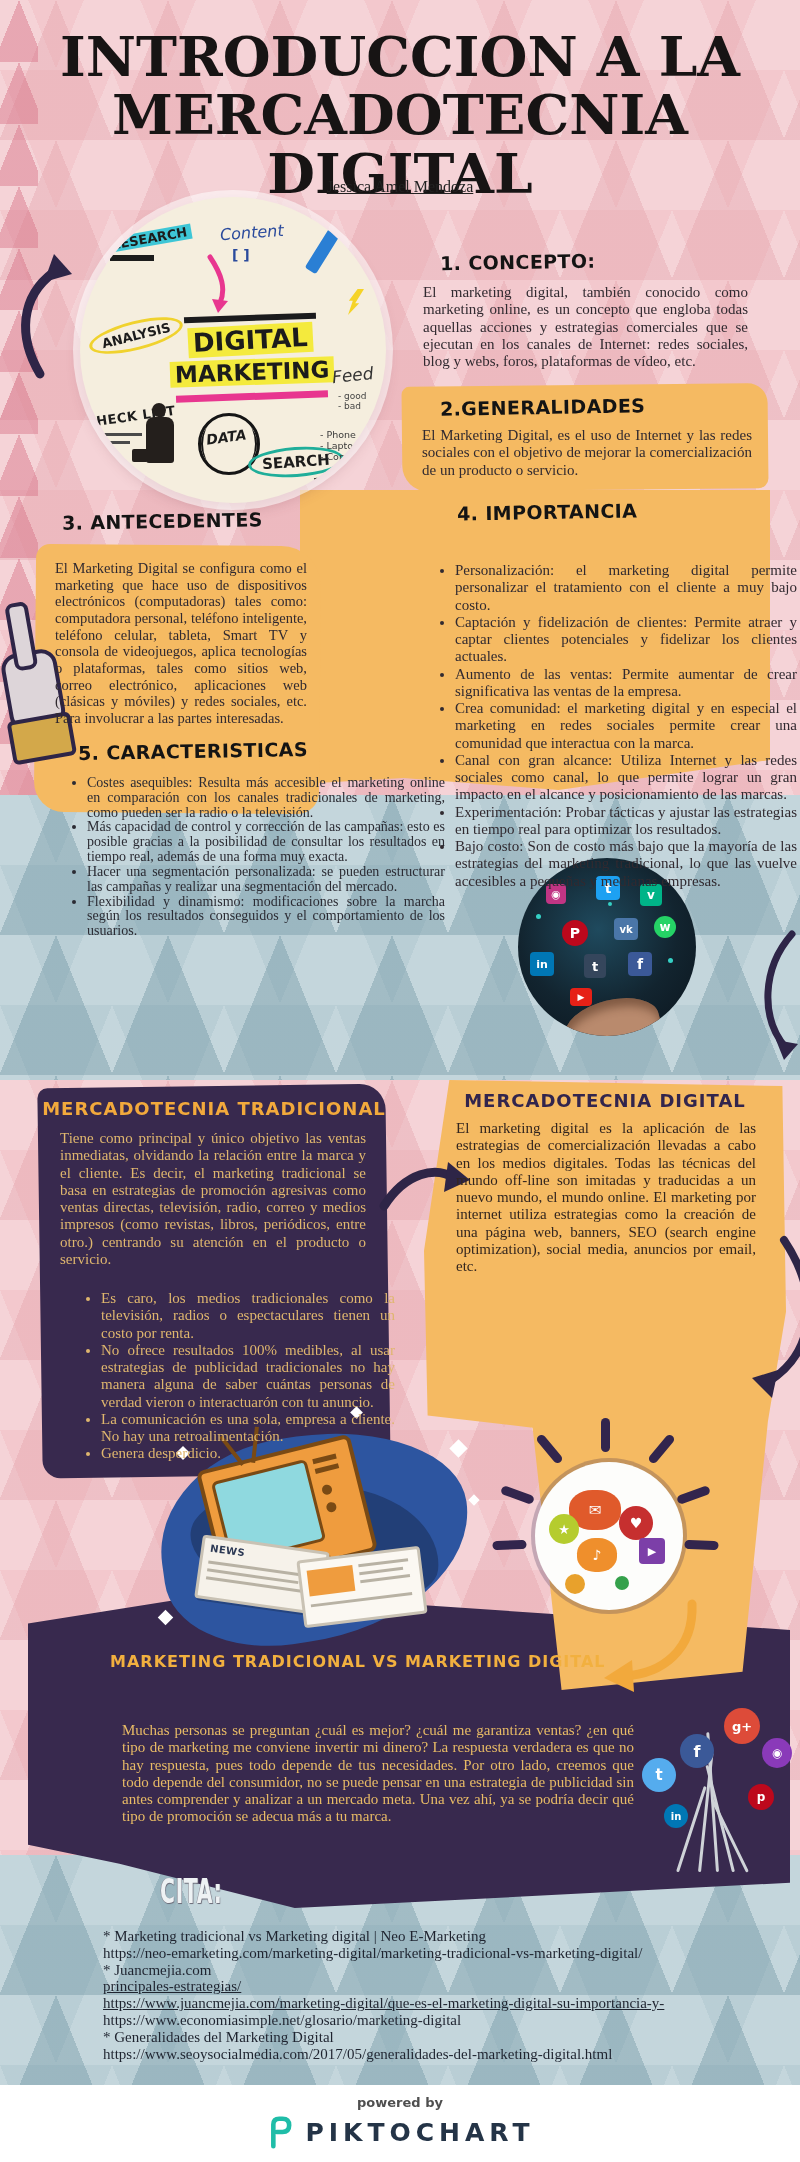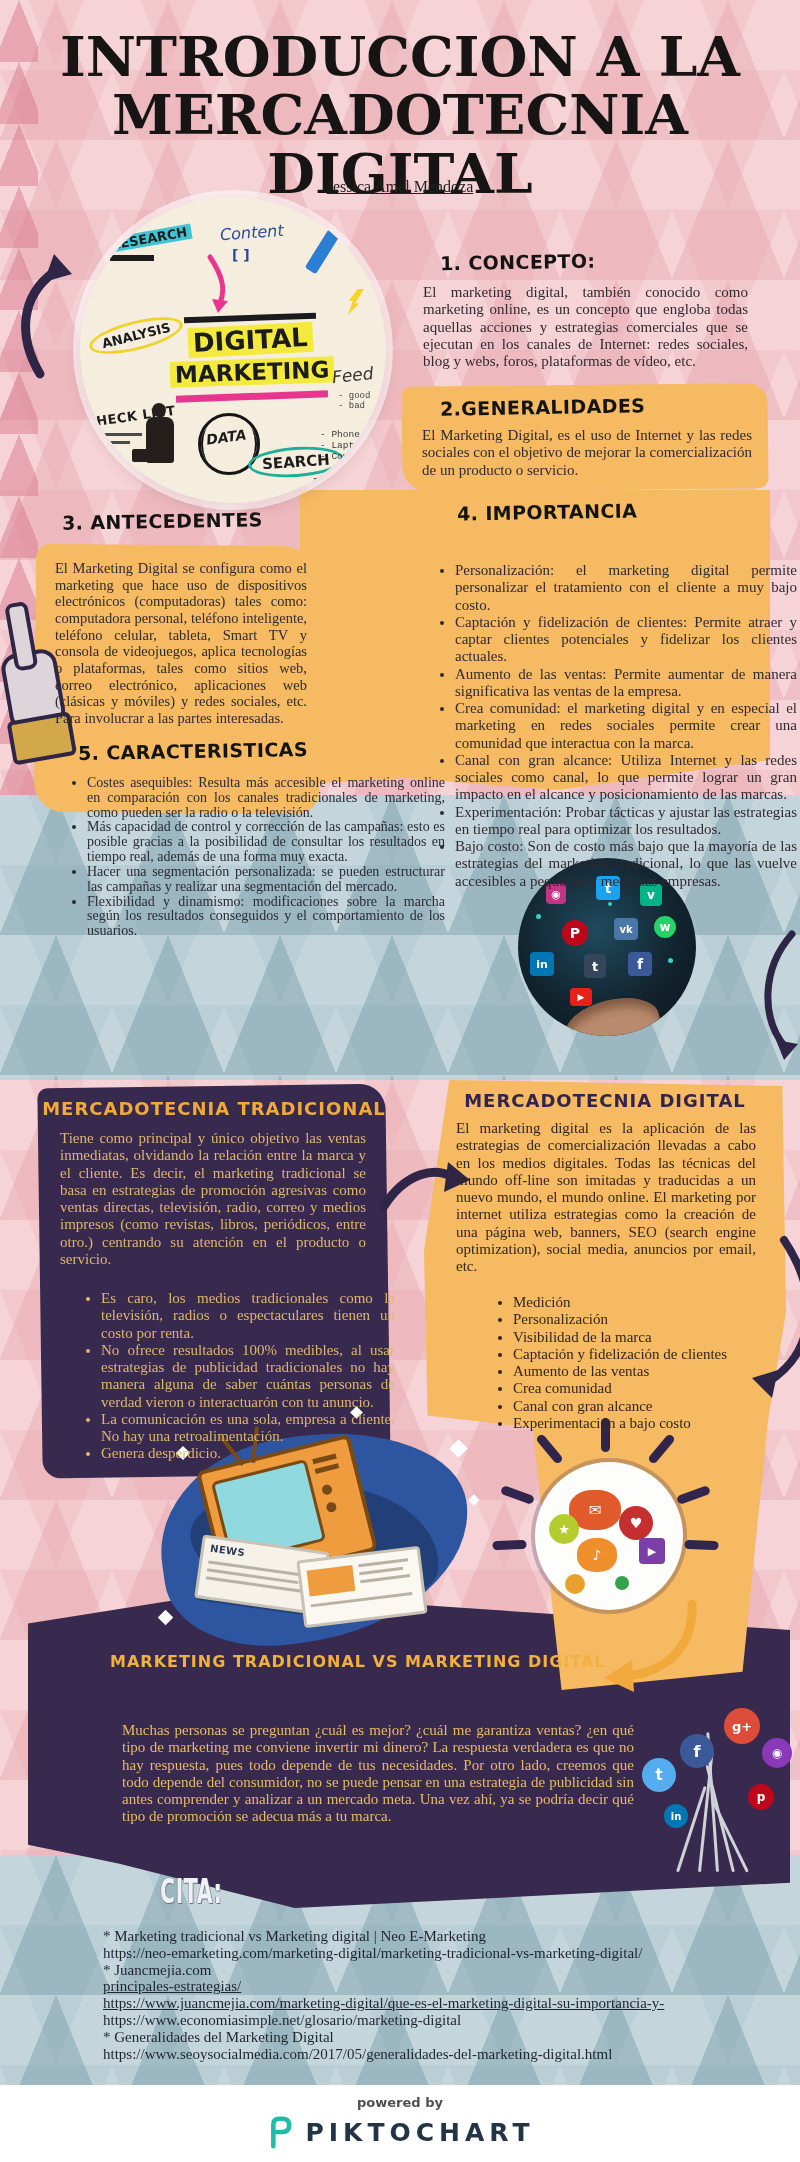--- a/index.html
+++ b/index.html
@@ -34,21 +34,21 @@
   .purple-box{background:#38294e;z-index:2;}
   .gold{color:#dfb66e;}
   .circle-photo{left:80px;top:197px;width:306px;height:306px;border-radius:50%;
                 background:#f5eede;box-shadow:0 0 0 7px rgba(255,255,255,.55), 0 6px 14px rgba(120,60,70,.25);
                 z-index:3;overflow:hidden;}
   .doodle{position:absolute;font-family:"DejaVu Sans",sans-serif;color:#1c1c1c;}
   .hl-cyan{background:#3ec6d6;padding:0 4px;}
   .hl-yellow{background:#f4ea3d;padding:0 5px;}
   .ellipse-yellow{border:3px solid #f0d22e;border-radius:50%;padding:4px 10px;}
   .ellipse-teal{border:3px solid #1fae9a;border-radius:50%;padding:3px 11px;}
-  .pre{white-space:pre-line;font-family:Liberation Mono, monospace;}
+  .pre{white-space:pre-line;}
   .sparkle{position:absolute;background:#fff;transform:rotate(45deg);z-index:5;}
   .ray{position:absolute;width:9px;height:34px;background:#32254d;border-radius:5px;z-index:5;}
   .icon-sq{position:absolute;display:flex;align-items:center;justify-content:center;
            color:#fff;font-family:"DejaVu Sans",sans-serif;font-weight:700;border-radius:4px;}
   .icon-ci{position:absolute;display:flex;align-items:center;justify-content:center;
            color:#fff;font-family:"DejaVu Sans",sans-serif;font-weight:700;border-radius:50%;}
   .stem{position:absolute;width:3px;background:#cfd3d8;border-radius:2px;transform-origin:bottom center;}
   .cite-line{font-size:15px;line-height:1.12;color:#1f2430;}
   .u{text-decoration:underline;}
   .footer-strip{position:absolute;left:0;top:2085px;width:800px;height:77px;background:#ffffff;z-index:6;}
@@ -129,21 +129,21 @@
 
   <div class="abs orange-box" style="left:402px;top:385px;width:366px;height:105px;border-radius:8px 20px 10px 26px;transform:rotate(-.6deg);"></div>
   <div class="abs marker h-section txt-layer" style="left:440px;top:396px;">2.GENERALIDADES</div>
   <div class="abs body-txt txt-layer" style="left:422px;top:427px;width:330px;">El Marketing Digital, es el uso de Internet y las redes sociales con el objetivo de mejorar la comercialización de un producto o servicio.</div>
 
   <div class="abs orange-box" style="left:300px;top:490px;width:470px;height:300px;clip-path:polygon(0 0,100% 0,100% 90%,55% 100%,22% 96%,0 98%);"></div>
   <div class="abs marker h-section txt-layer" style="left:457px;top:501px;">4. IMPORTANCIA</div>
   <ul class="abs blist body-txt txt-layer" style="left:428px;top:554px;width:342px;">
     <li>Personalización: el marketing digital permite personalizar el tratamiento con el cliente a muy bajo costo.</li>
     <li>Captación y fidelización de clientes: Permite atraer y captar clientes potenciales y fidelizar los clientes actuales.</li>
-    <li>Aumento de las ventas: Permite aumentar de manera significativa las ventas de la empresa.</li>
+    <li>Aumento de las ventas: Permite aumentar de crear significativa las ventas de la empresa.</li>
     <li>Crea comunidad: el marketing digital y en especial el marketing en redes sociales permite crear una comunidad que interactua con la marca.</li>
     <li>Canal con gran alcance: Utiliza Internet y las redes sociales como canal, lo que permite lograr un gran impacto en el alcance y posicionamiento de las marcas.</li>
     <li>Experimentación: Probar tácticas y ajustar las estrategias en tiempo real para optimizar los resultados.</li>
     <li>Bajo costo: Son de costo más bajo que la mayoría de las estrategias del marketing tradicional, lo que las vuelve accesibles a pequeñas y medianas empresas.</li>
   </ul>
 
   <div class="abs marker h-section txt-layer" style="left:62px;top:510px;">3. ANTECEDENTES</div>
   <div class="abs orange-box" style="left:35px;top:545px;width:285px;height:268px;border-radius:14px 40px 22px 30px;transform:rotate(.5deg);"></div>
   <div class="abs body-txt txt-layer" style="left:55px;top:560px;width:252px;font-size:14.5px;">El Marketing Digital se configura como el marketing que hace uso de dispositivos electrónicos (computadoras) tales como: computadora personal, teléfono inteligente, teléfono celular, tableta, Smart TV y consola de videojuegos, aplica tecnologías o plataformas, tales como sitios web, correo electrónico, aplicaciones web (clásicas y móviles) y redes sociales, etc. Para involucrar a las partes interesadas.</div>
 
@@ -180,30 +180,20 @@
     <li>No ofrece resultados 100% medibles, al usar estrategias de publicidad tradicionales no hay manera alguna de saber cuántas personas de verdad vieron o interactuarón con tu anuncio.</li>
     <li>La comunicación es una sola, empresa a cliente. No hay una retroalimentación.</li>
     <li>Genera desperdicio.</li>
   </ul>
 
   <div class="abs purple-box" style="left:28px;top:1592px;width:762px;height:316px;clip-path:polygon(0 10%,26% 0,100% 12%,100% 92%,60% 97%,35% 100%,12% 86%,0 80%);"></div>
 
   <div class="abs orange-box" style="left:424px;top:1080px;width:362px;height:610px;z-index:3;clip-path:polygon(7% 0,99% 1%,100% 38%,95% 56%,88% 97%,38% 100%,30% 57%,1% 55%,0 28%);"></div>
   <div class="abs marker txt-layer" style="left:424px;top:1090px;width:362px;text-align:center;font-size:18px;color:#32254d;letter-spacing:1px;">MERCADOTECNIA DIGITAL</div>
   <div class="abs body-txt txt-layer" style="left:456px;top:1120px;width:300px;color:#33261f;">El marketing digital es la aplicación de las estrategias de comercialización llevadas a cabo en los medios digitales. Todas las técnicas del mundo off-line son imitadas y traducidas a un nuevo mundo, el mundo online. El marketing por internet utiliza estrategias como la creación de una página web, banners, SEO (search engine optimization), social media, anuncios por email, etc.</div>
-  <ul class="abs blist body-txt txt-layer" style="left:486px;top:1286px;width:280px;text-align:left;color:#33261f;">
-    <li>Medición</li>
-    <li>Personalización</li>
-    <li>Visibilidad de la marca</li>
-    <li>Captación y fidelización de clientes</li>
-    <li>Aumento de las ventas</li>
-    <li>Crea comunidad</li>
-    <li>Canal con gran alcance</li>
-    <li>Experimentación a bajo costo</li>
-  </ul>
 
   <svg class="abs" style="left:378px;top:1156px;z-index:4;" width="92" height="62" viewBox="0 0 92 62">
     <path d="M6 50 C28 16 58 10 76 22" stroke="#2e2547" stroke-width="9" fill="none" stroke-linecap="round"></path>
     <polygon points="70,6 92,24 66,36" fill="#2e2547"></polygon>
   </svg>
 
   <svg class="abs" style="left:726px;top:1232px;z-index:4;" width="74" height="172" viewBox="0 0 74 172">
     <path d="M58 8 C94 62 90 120 42 150" stroke="#2e2547" stroke-width="8" fill="none" stroke-linecap="round"></path>
     <polygon points="52,138 46,166 26,146" fill="#2e2547"></polygon>
   </svg>

